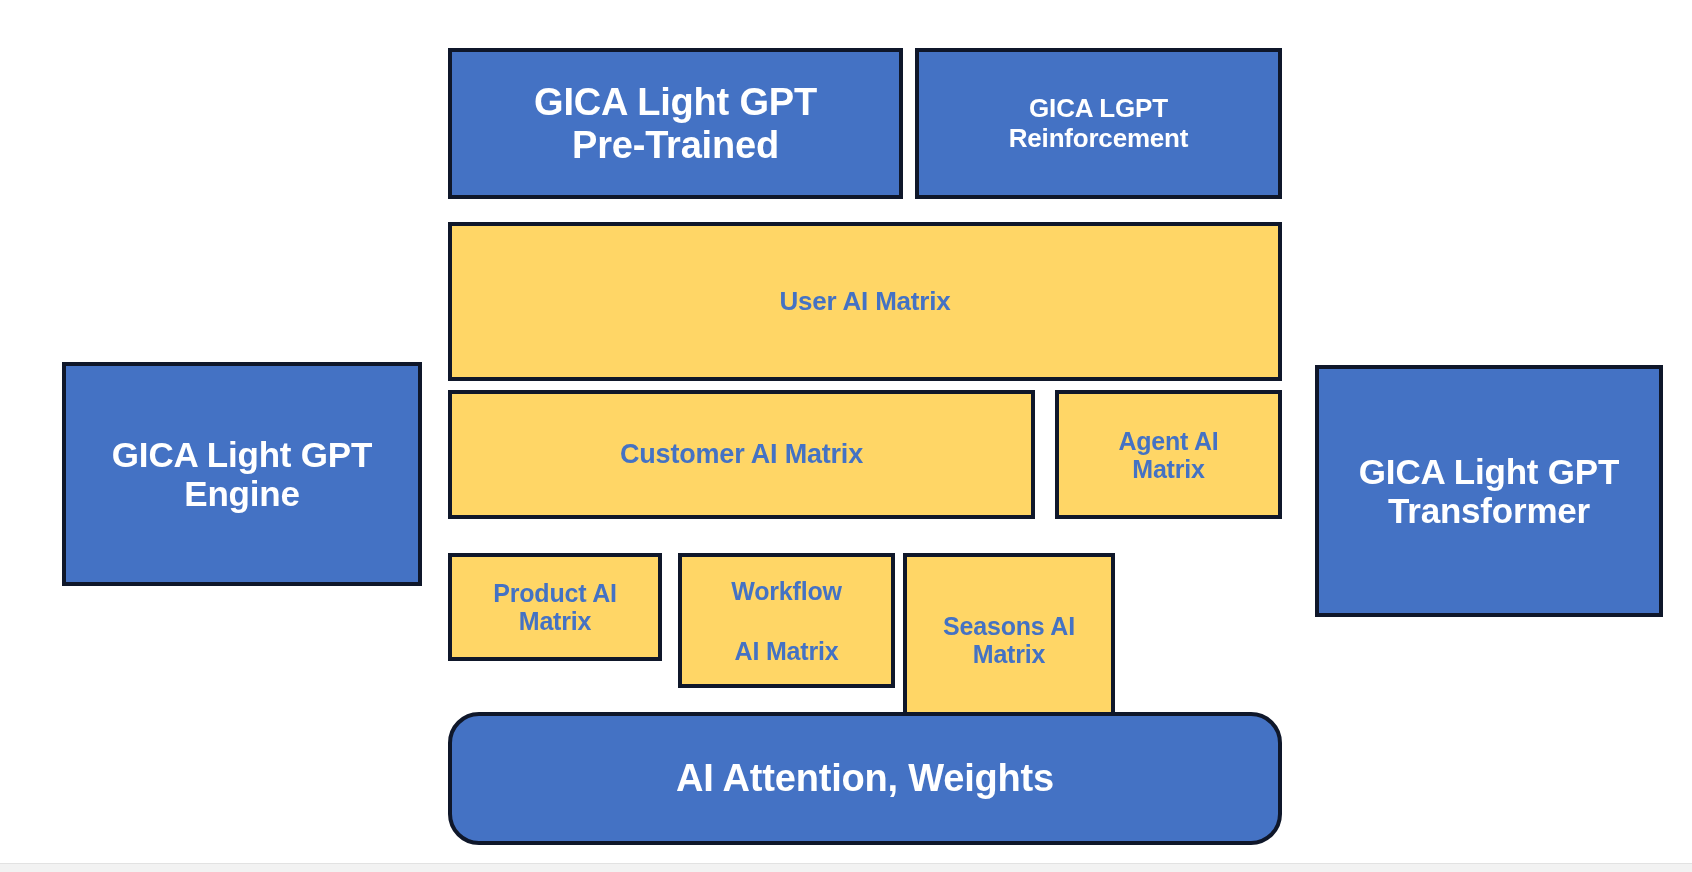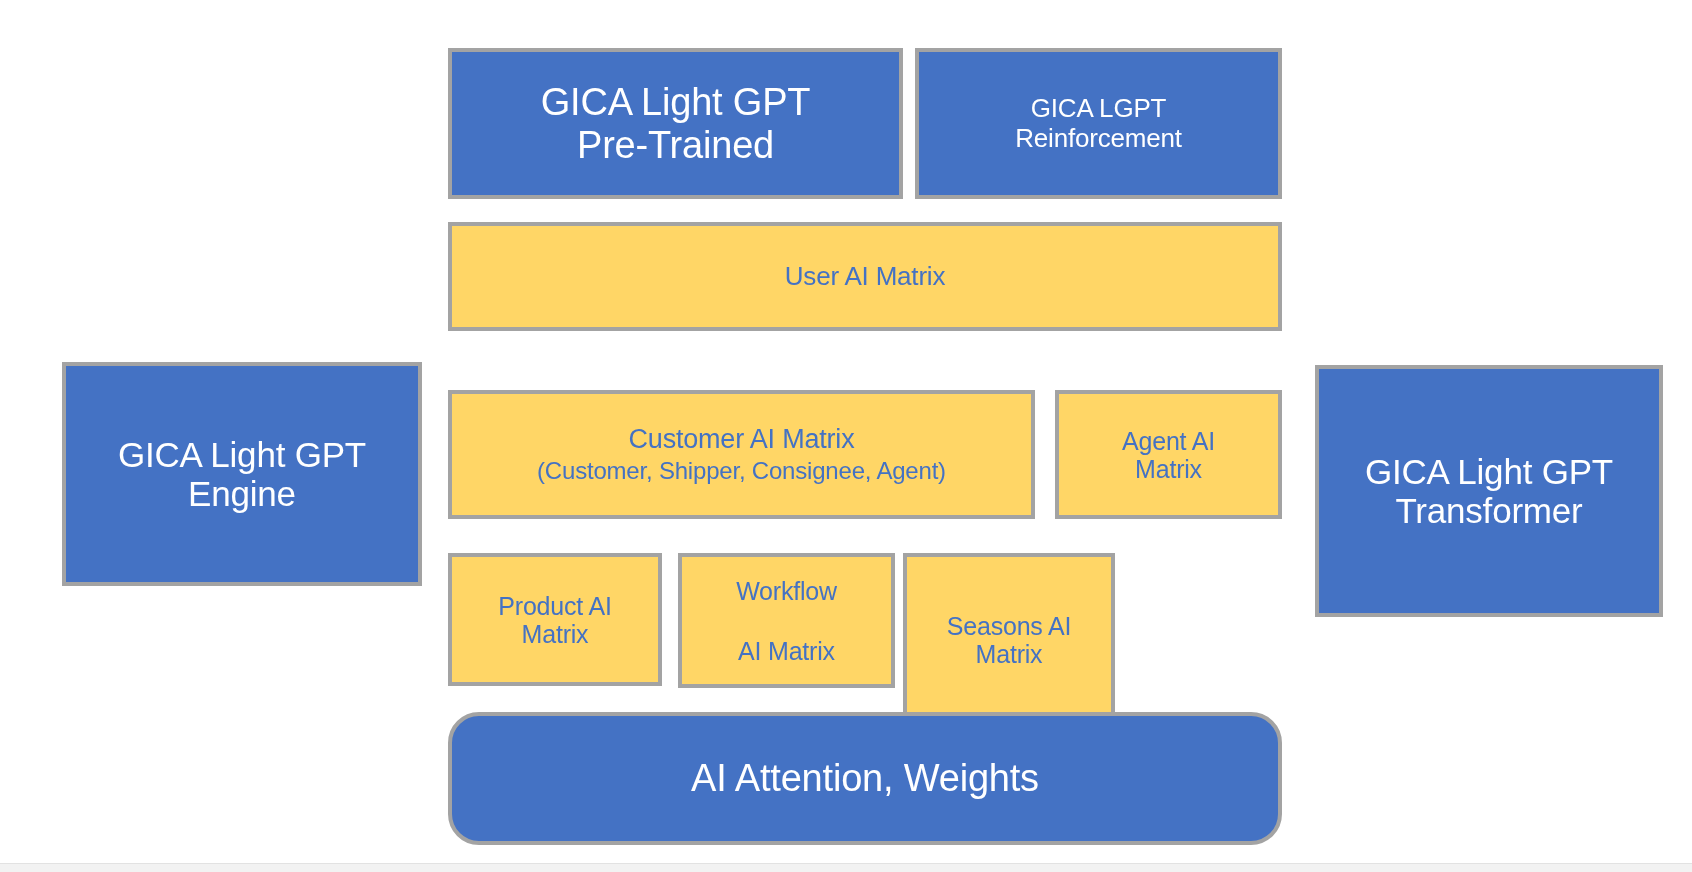--- a/index.html
+++ b/index.html
@@ -15,27 +15,27 @@
   }
   #canvas {
     position: relative;
     width: 1692px;
     height: 872px;
     background: #ffffff;
   }
   .node {
     position: absolute;
     box-sizing: border-box;
-    border: 4px solid #a3a3a3;
+    border: 4px solid #0f172a;
     display: flex;
     flex-direction: column;
     align-items: center;
     justify-content: center;
     text-align: center;
-    font-weight: normal;
+    font-weight: bold;
     line-height: 1.12;
     letter-spacing: -0.2px;
   }
   .blue {
     background: #4472c4;
     color: #ffffff;
   }
   .yellow {
     background: #ffd666;
     color: #4472c4;
@@ -47,38 +47,38 @@
     left: 448px; top: 48px; width: 455px; height: 151px;
     font-size: 38px;
   }
   #node-reinforcement {
     left: 915px; top: 48px; width: 367px; height: 151px;
     font-size: 26px;
   }
 
   
   #node-user-matrix {
-    left: 448px; top: 222px; width: 834px; height: 109px;
+    left: 448px; top: 222px; width: 834px; height: 159px;
     font-size: 26px;
   }
 
   
   #node-customer-matrix {
     left: 448px; top: 390px; width: 587px; height: 129px;
     font-size: 27px;
   }
   #node-customer-matrix .sub { font-size: 24px; margin-top: 4px; }
   #node-ports-matrix {
     left: 1055px; top: 390px; width: 227px; height: 129px;
     font-size: 25px;
   }
 
   
   #node-product-matrix {
-    left: 448px; top: 553px; width: 214px; height: 133px;
+    left: 448px; top: 553px; width: 214px; height: 108px;
     font-size: 25px;
   }
   #node-workflow-matrix {
     left: 678px; top: 553px; width: 217px; height: 135px;
     font-size: 25px;
     gap: 32px;
   }
   #node-seasons-matrix {
     left: 903px; top: 553px; width: 212px; height: 173px;
     font-size: 25px;
@@ -122,21 +122,20 @@
     <span class="line">GICA LGPT</span>
     <span class="line">Reinforcement</span>
   </div>
 
   <div class="node yellow" id="node-user-matrix">
     <span class="line">User AI Matrix</span>
   </div>
 
   <div class="node yellow" id="node-customer-matrix">
     <span class="line">Customer AI Matrix</span>
-    <span class="line sub">(Customer, Shipper, Consignee, Agent)</span>
   </div>
 
   <div class="node yellow" id="node-ports-matrix">
     <span class="line">Agent AI</span>
     <span class="line">Matrix</span>
   </div>
 
   <div class="node yellow" id="node-product-matrix">
     <span class="line">Product AI</span>
     <span class="line">Matrix</span>

